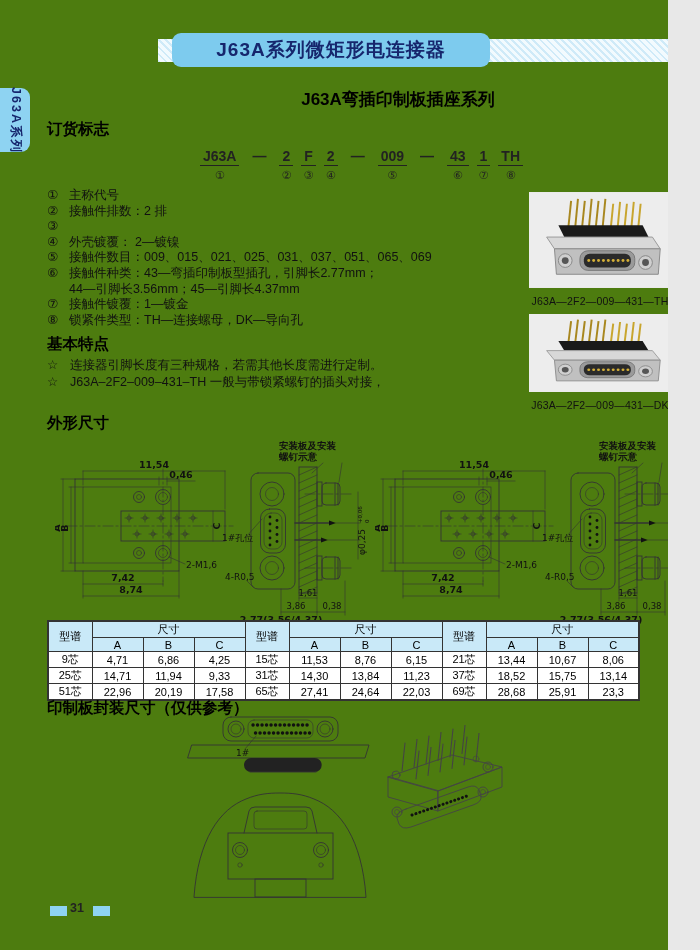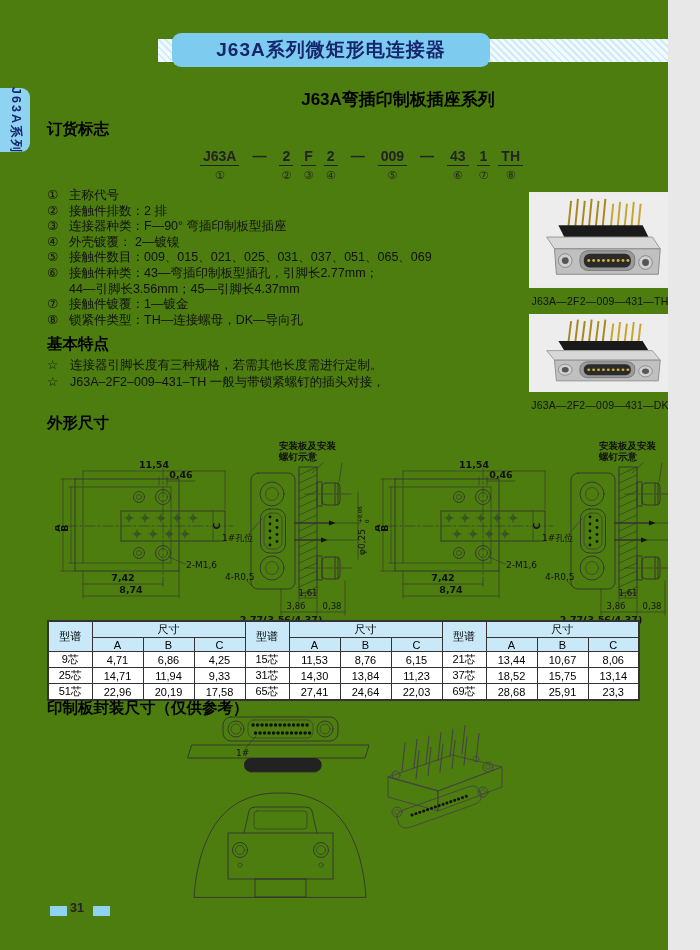--- a/index.html
+++ b/index.html
@@ -114,21 +114,20 @@
     <div class="ol-row">
         <span class="ol-num">①</span>
         <span>主称代号</span>
       </div>
     <div class="ol-row">
         <span class="ol-num">②</span>
         <span>接触件排数：2 排</span>
       </div>
     <div class="ol-row">
         <span class="ol-num">③</span>
-        <span>连接器种类：F—90° 弯插印制板型插座</span>
       </div>
     <div class="ol-row">
         <span class="ol-num">④</span>
         <span>外壳镀覆： 2—镀镍</span>
       </div>
     <div class="ol-row">
         <span class="ol-num">⑤</span>
         <span>接触件数目：009、015、021、025、031、037、051、065、069</span>
       </div>
     <div class="ol-row">

